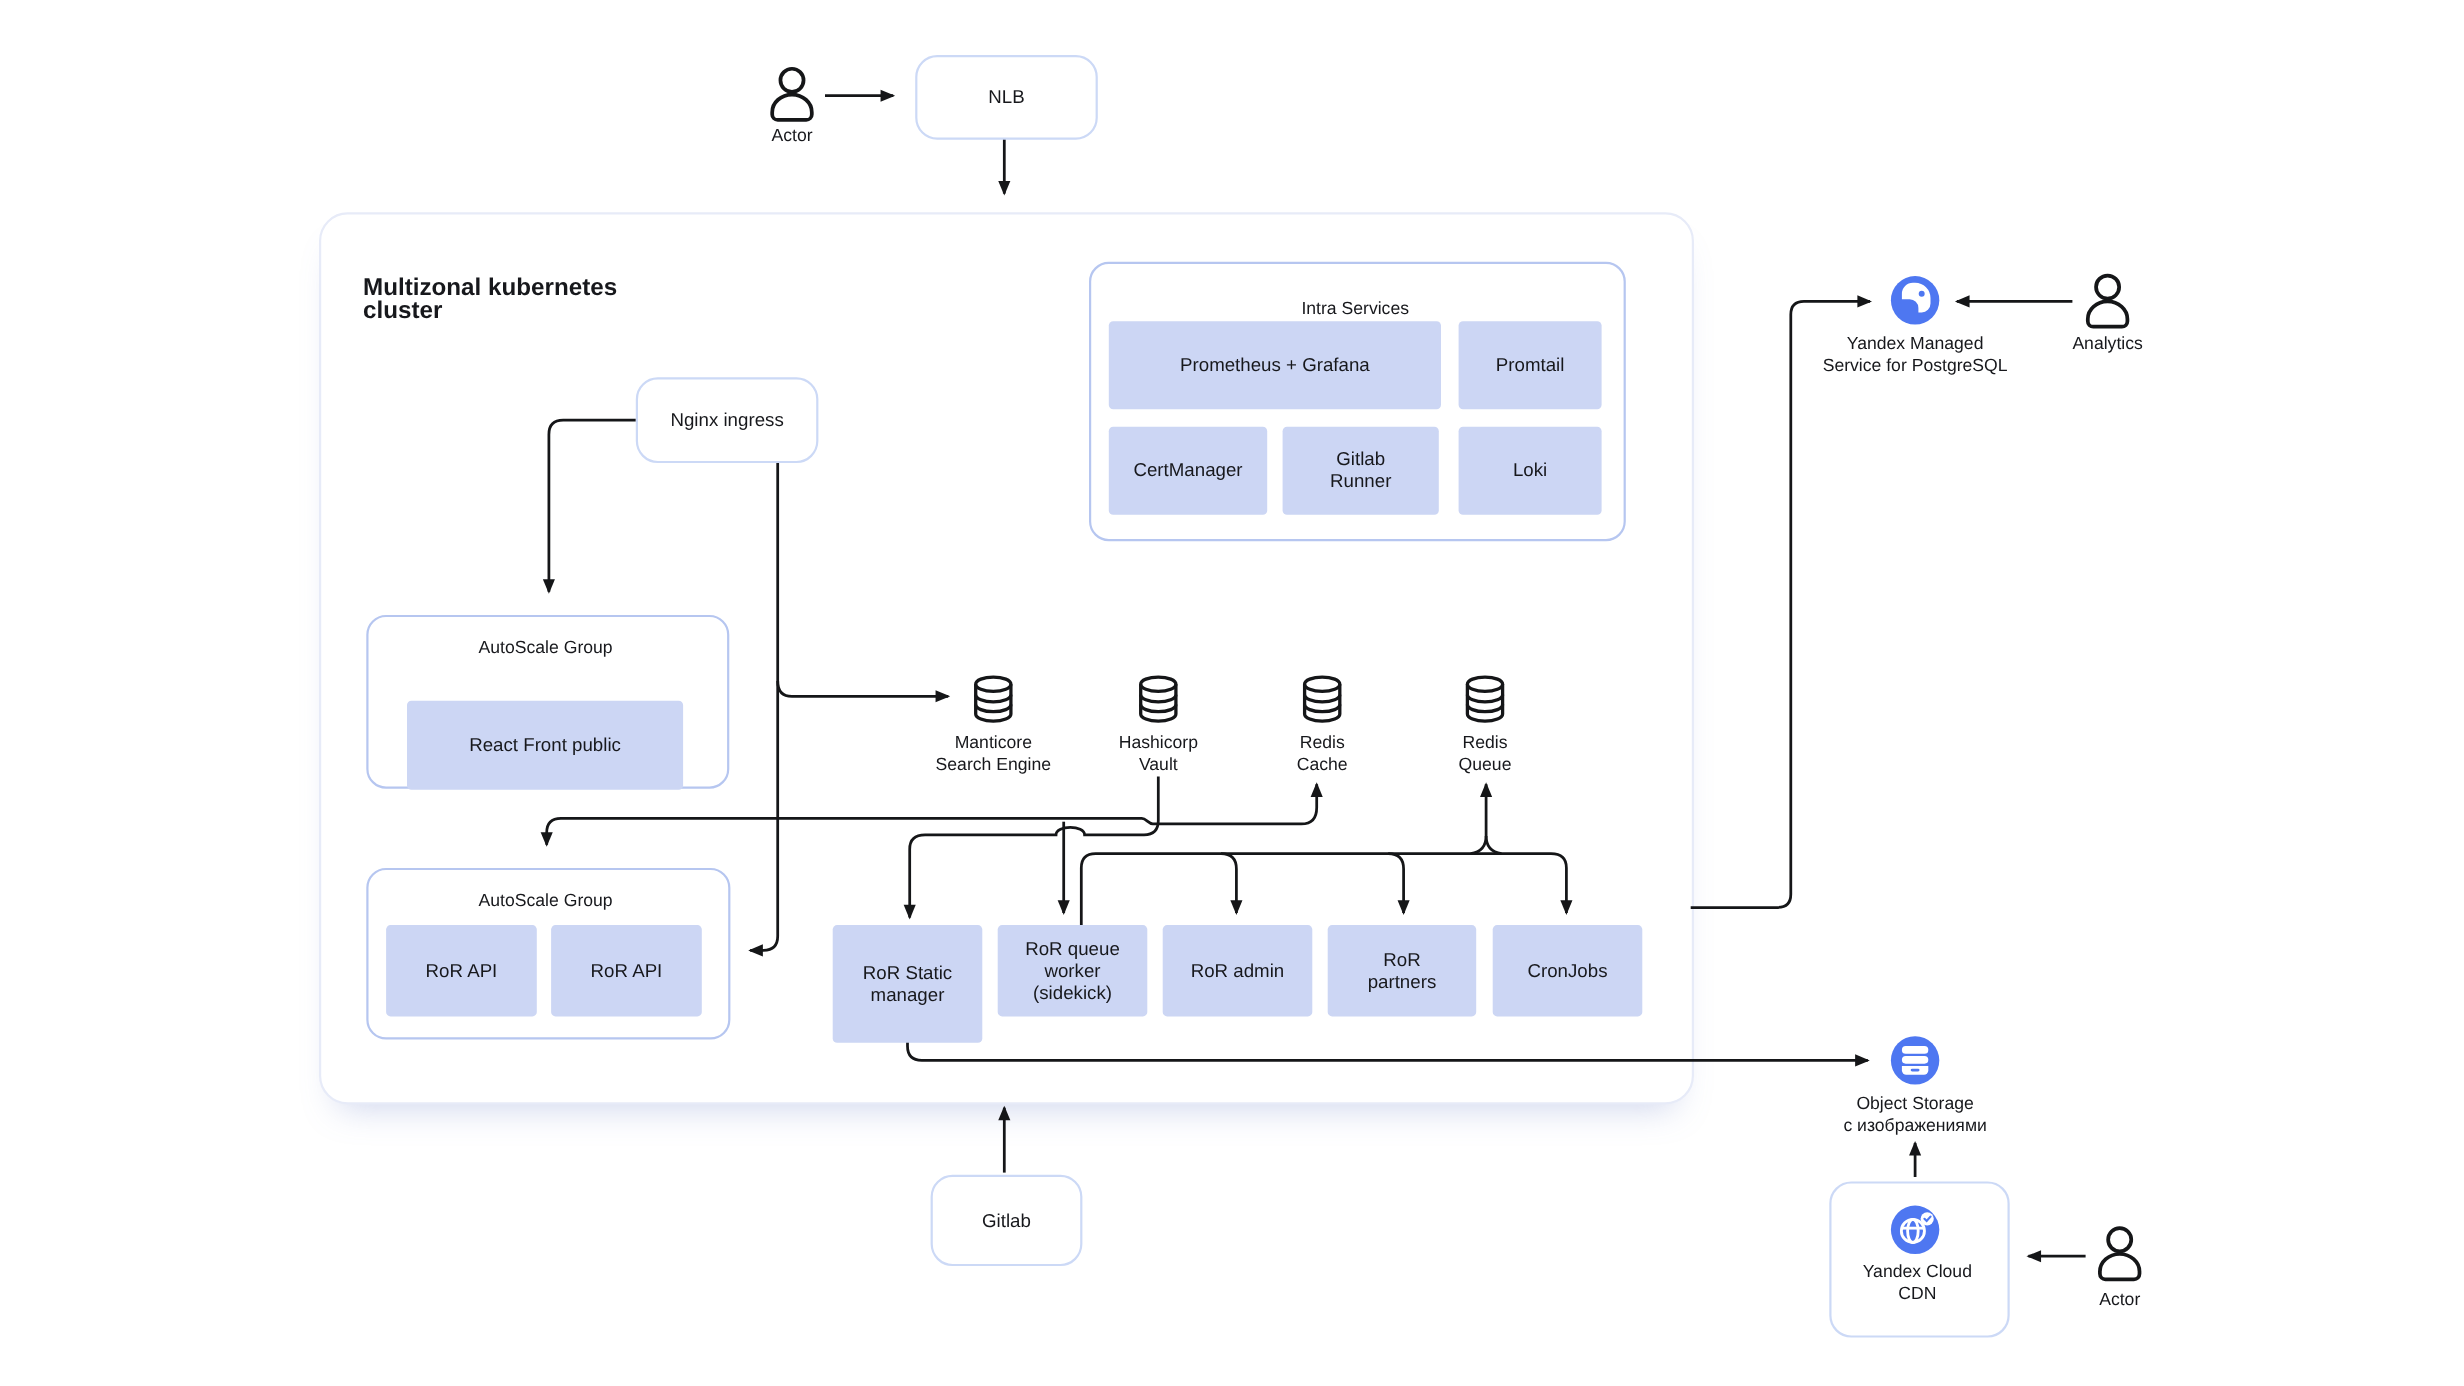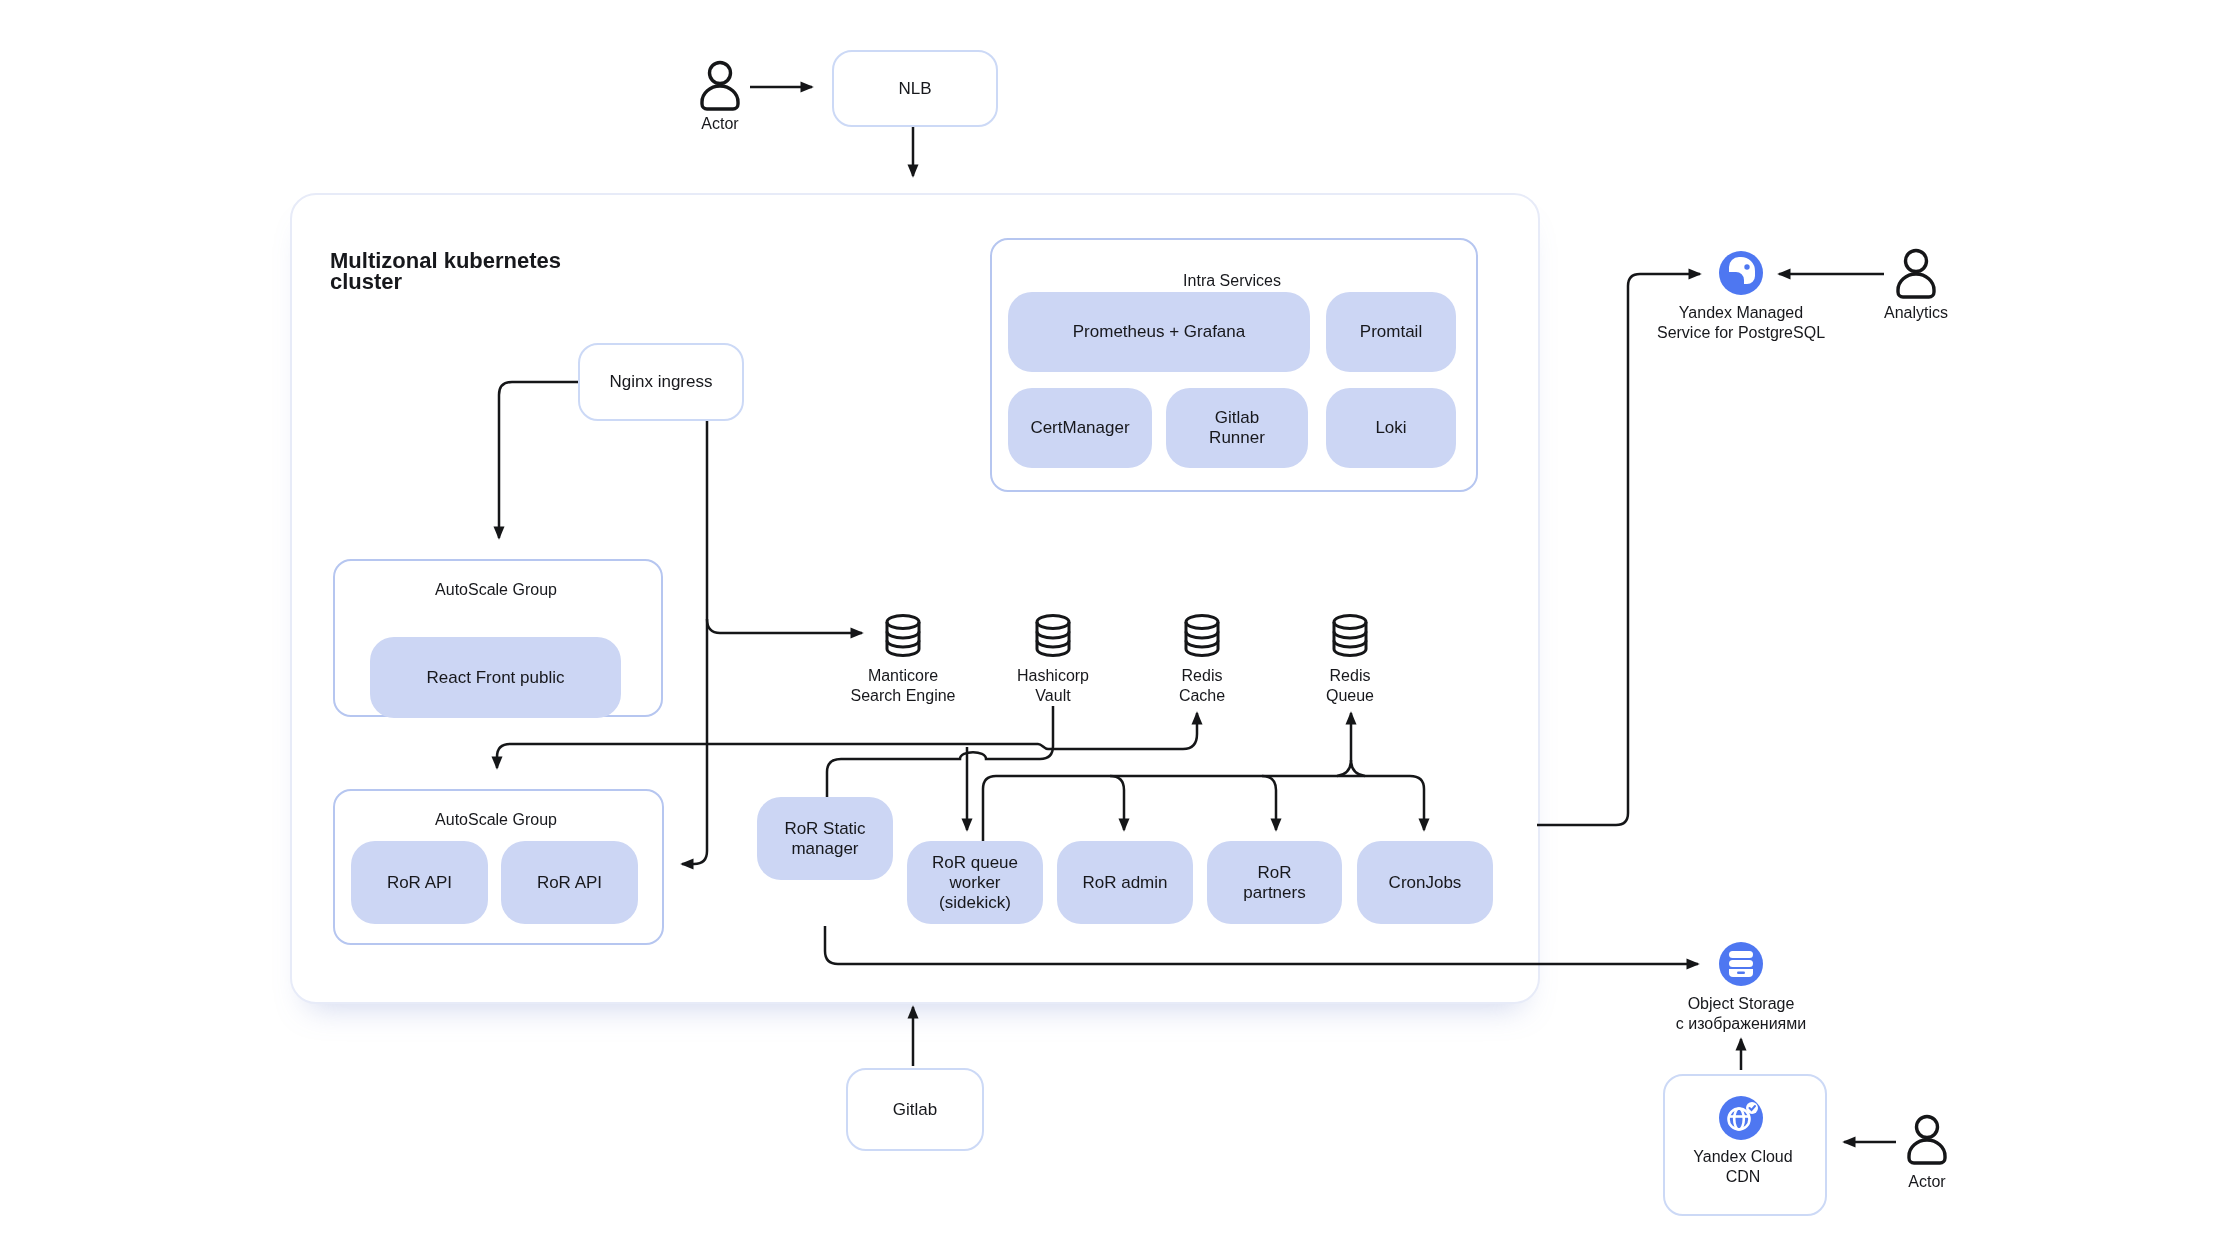--- a/index.html
+++ b/index.html
@@ -8,21 +8,21 @@
   .cluster{position:absolute;left:290px;top:193px;width:1246px;height:807px;background:#fff;
            border:2px solid var(--cluster-border,#e7ebf8);border-radius:26px;z-index:0;
            box-shadow:0 20px 32px -18px rgba(110,130,200,.35)}
   svg.layer{position:absolute;left:0;top:0;pointer-events:none}
   #wires{z-index:1}
   #icons{z-index:3}
   #wires path.w{fill:none;stroke:var(--line-color,#151618);stroke-width:2.5px}
   .node{position:absolute;background:#fff;border:2px solid var(--outer-border,#ccd9f6);
         border-radius:20px;display:flex;align-items:center;justify-content:center;
         font-size:17px;line-height:20px;text-align:center;white-space:pre-line;z-index:2}
-  .bluebox{position:absolute;background:var(--node-fill,#ccd6f4);border-radius:24px;
+  .bluebox{position:absolute;background:var(--node-fill,#ccd6f4);border-radius:4px;
         display:flex;align-items:center;justify-content:center;font-size:17px;line-height:20px;
         text-align:center;white-space:pre-line;z-index:2}
   .container{position:absolute;border:2px solid var(--node-border,#b6c6f0);border-radius:18px;
         background:transparent;z-index:2}
   .caption{position:absolute;transform:translateX(-50%);text-align:center;font-size:16px;
         line-height:20px;white-space:pre-line;z-index:2}
   .cluster-title{position:absolute;left:330px;top:250px;font-size:22px;font-weight:700;
         line-height:21px;white-space:pre-line;z-index:2}
 </style>
 </head>
@@ -87,21 +87,21 @@
 
   <div class="caption" style="left:903px;top:666px">Manticore
 Search Engine</div>
   <div class="caption" style="left:1053px;top:666px">Hashicorp
 Vault</div>
   <div class="caption" style="left:1202px;top:666px">Redis
 Cache</div>
   <div class="caption" style="left:1350px;top:666px">Redis
 Queue</div>
 
-  <div class="bluebox" style="left:757px;top:797px;width:136px;height:83px"><span>RoR Static
+  <div class="bluebox" style="left:757px;top:841px;width:136px;height:107px"><span>RoR Static
 manager</span></div>
   <div class="bluebox" style="left:907px;top:841px;width:136px;height:83px"><span>RoR queue
 worker
 (sidekick)</span></div>
   <div class="bluebox" style="left:1057px;top:841px;width:136px;height:83px"><span>RoR admin</span></div>
   <div class="bluebox" style="left:1207px;top:841px;width:135px;height:83px"><span>RoR
 partners</span></div>
   <div class="bluebox" style="left:1357px;top:841px;width:136px;height:83px"><span>CronJobs</span></div>
 
   <div class="caption" style="left:720px;top:114px">Actor</div>

